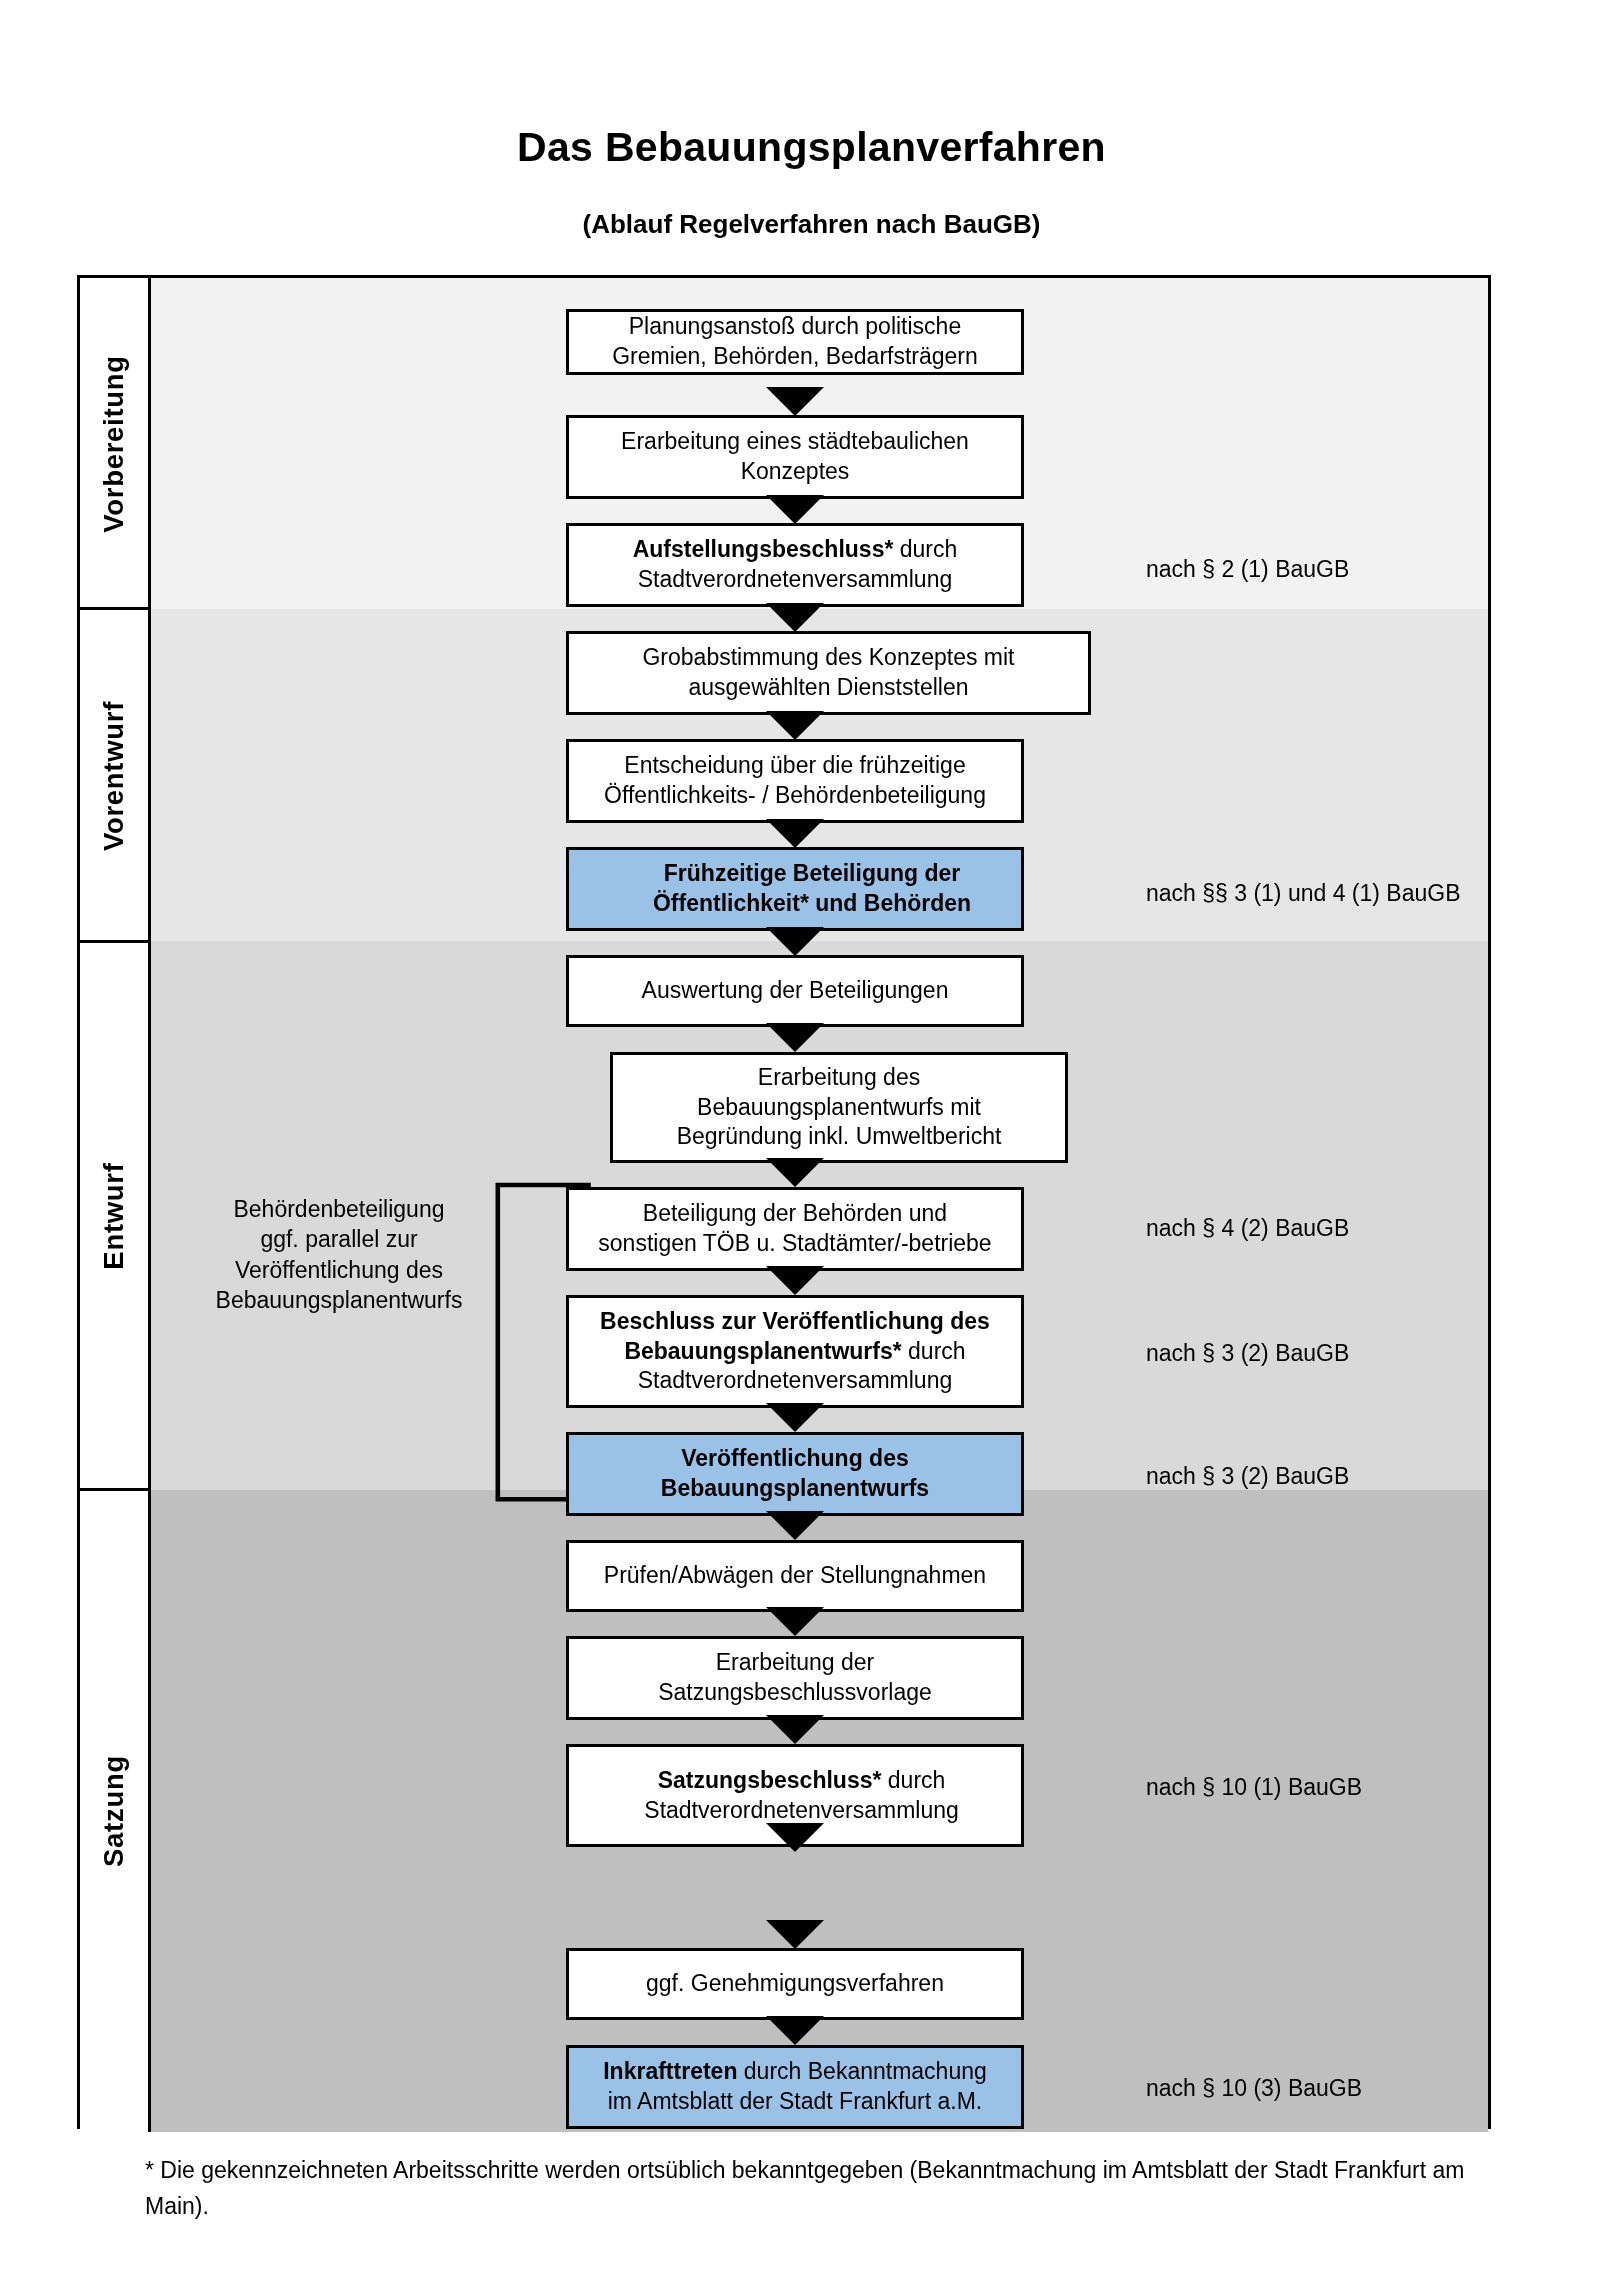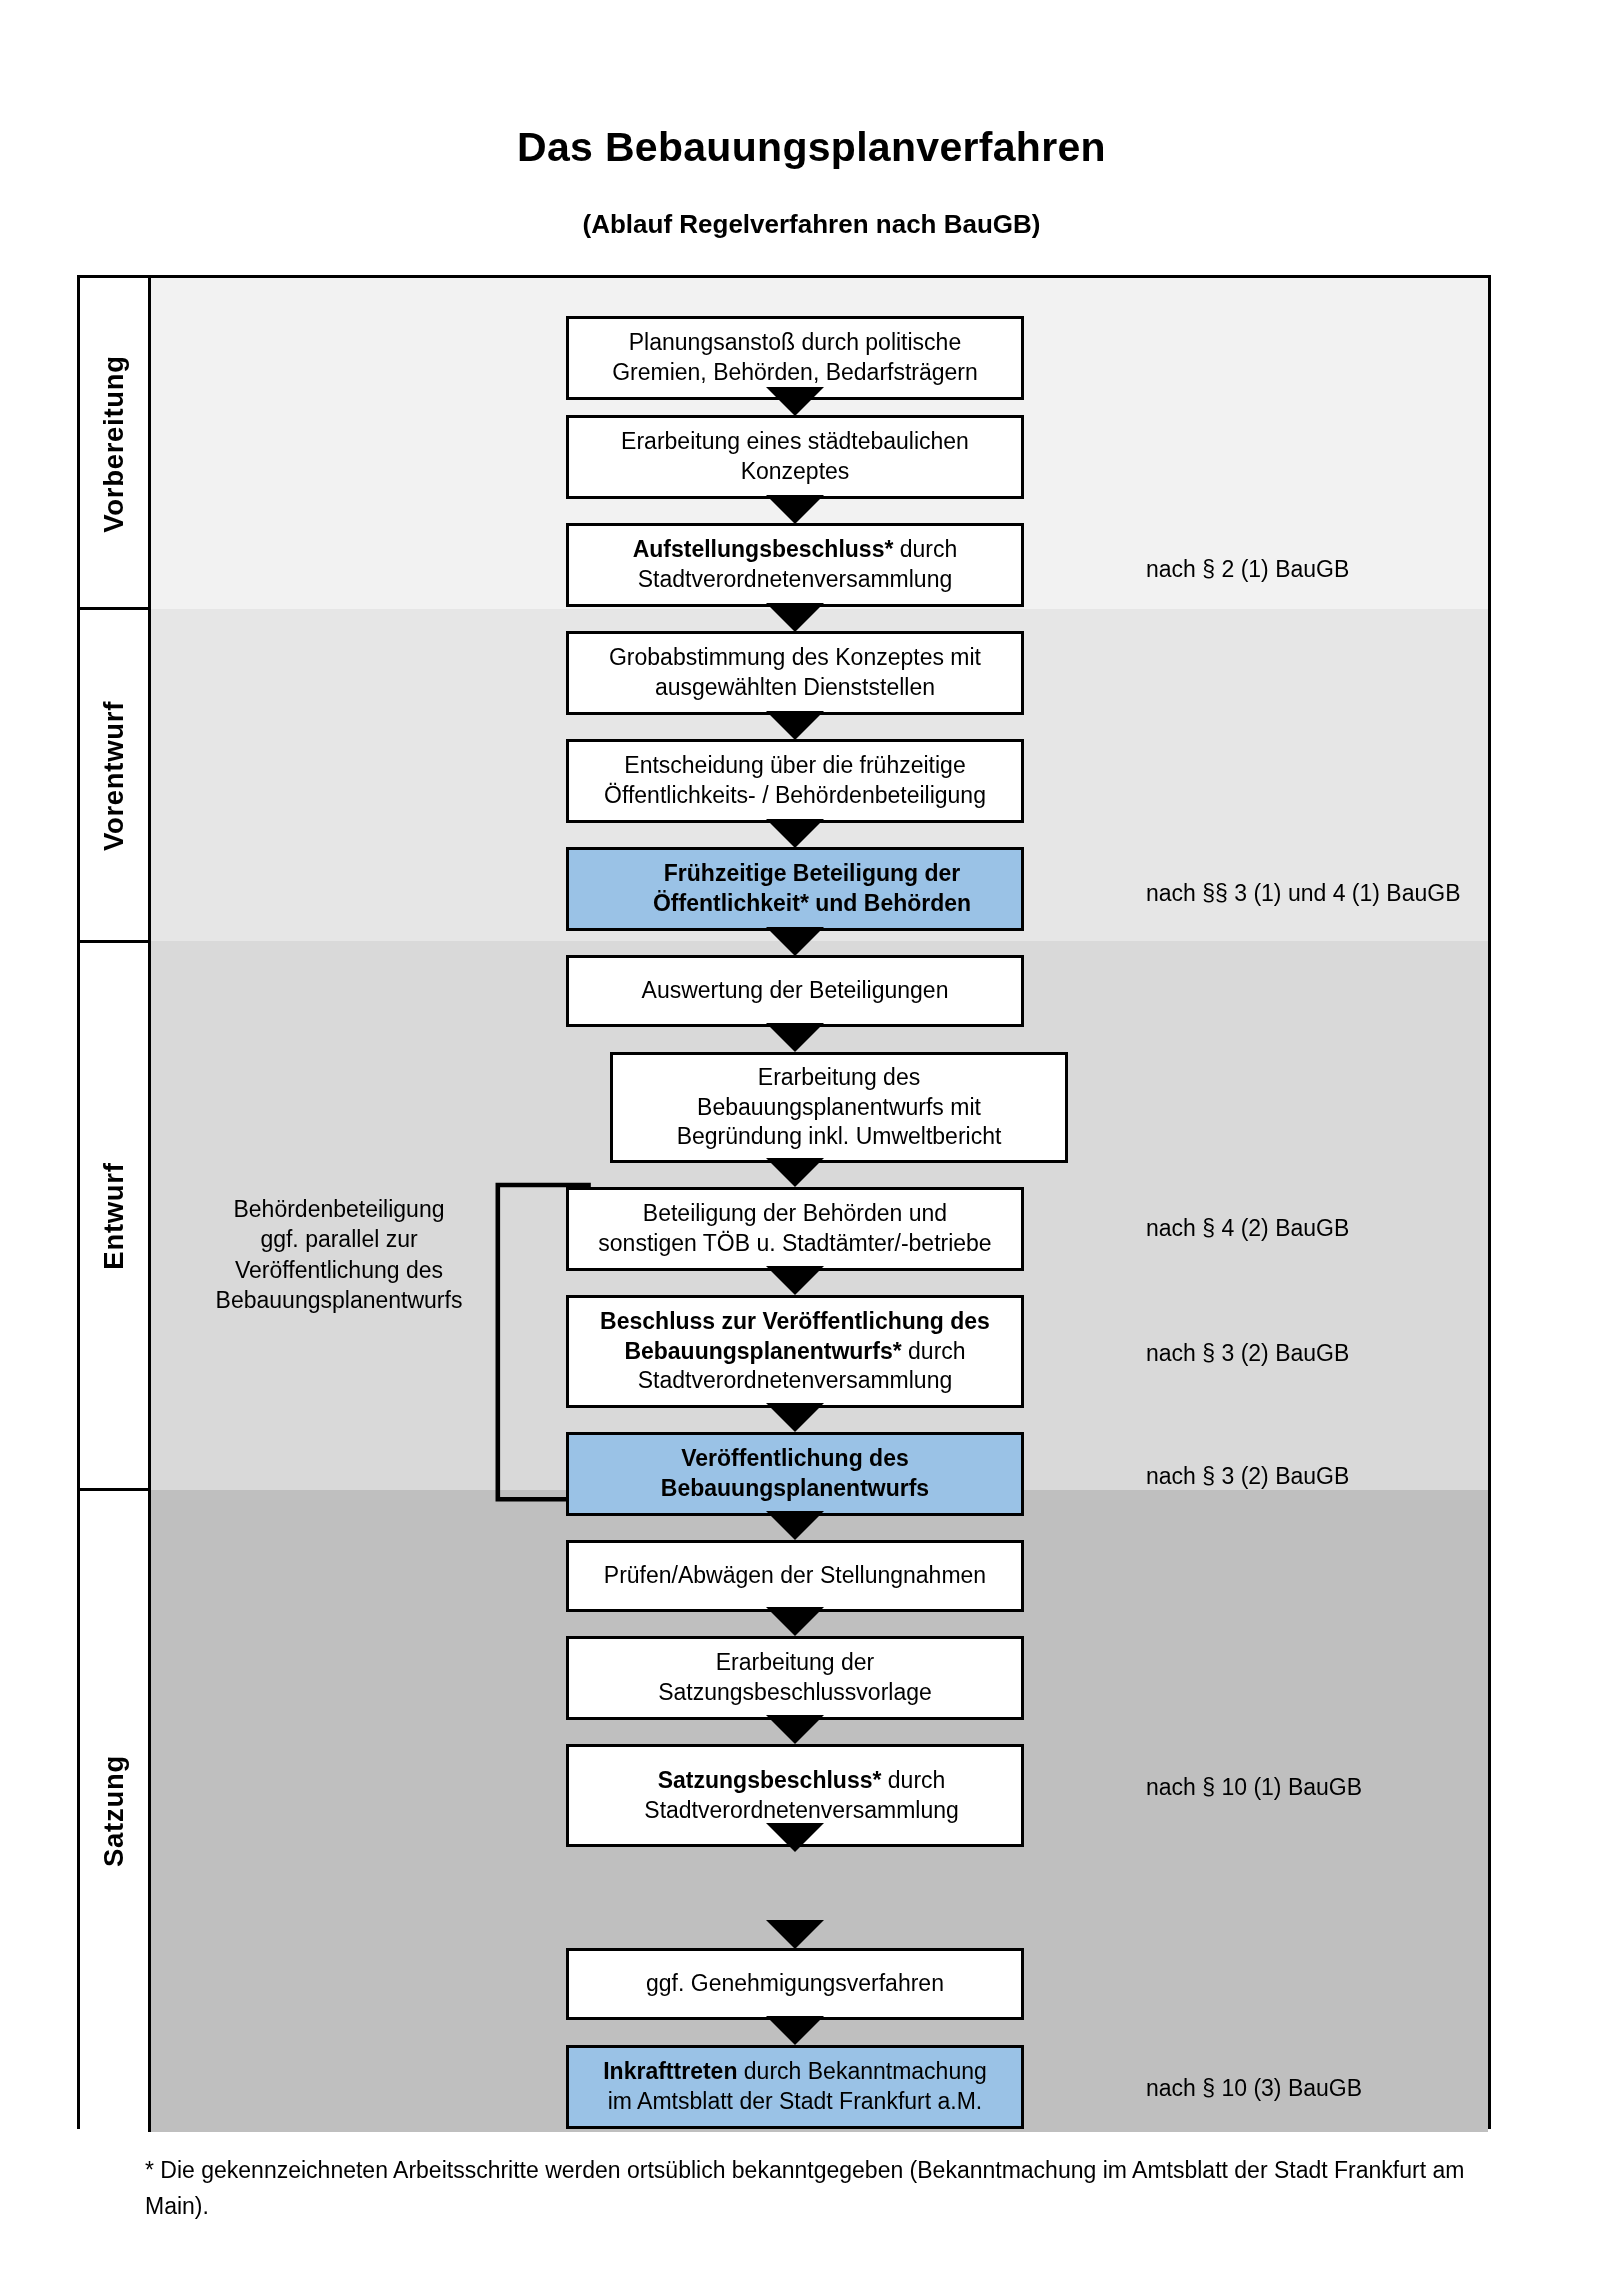--- a/index.html
+++ b/index.html
@@ -114,21 +114,21 @@
     <polygon points="755,1840 812,1865 755,1890" fill="#000"></polygon>
   </svg>
 
   <div id="sidenote" style="left:115px;top:916px;">
     <div>Behördenbeteiligung</div>
     <div>ggf. parallel zur</div>
     <div>Veröffentlichung des</div>
     <div>Bebauungsplanentwurfs</div>
   </div>
 
-  <div class="fbox" style="left:486px;top:38px;width:458px;height:84px;">
+  <div class="fbox" style="left:486px;top:31px;width:458px;height:66px;">
     <div>
       <div>Planungsanstoß durch politische</div>
       <div>Gremien, Behörden, Bedarfsträgern</div>
     </div>
   </div>
   <div class="arrow" style="left:686px;top:109px;"></div>
 
   <div class="fbox" style="left:486px;top:137px;width:458px;height:84px;">
     <div>
       <div>Erarbeitung eines städtebaulichen</div>
@@ -138,21 +138,21 @@
   <div class="arrow" style="left:686px;top:217px;"></div>
 
   <div class="fbox" style="left:486px;top:245px;width:458px;height:84px;">
     <div>
       <div><b>Aufstellungsbeschluss*</b><span> durch</span></div>
       <div>Stadtverordnetenversammlung</div>
     </div>
   </div>
   <div class="arrow" style="left:686px;top:325px;"></div>
 
-  <div class="fbox" style="left:486px;top:353px;width:458px;height:84px;">
+  <div class="fbox" style="left:486px;top:353px;width:525px;height:84px;">
     <div>
       <div>Grobabstimmung des Konzeptes mit</div>
       <div>ausgewählten Dienststellen</div>
     </div>
   </div>
   <div class="arrow" style="left:686px;top:433px;"></div>
 
   <div class="fbox" style="left:486px;top:461px;width:458px;height:84px;">
     <div>
       <div>Entscheidung über die frühzeitige</div>

